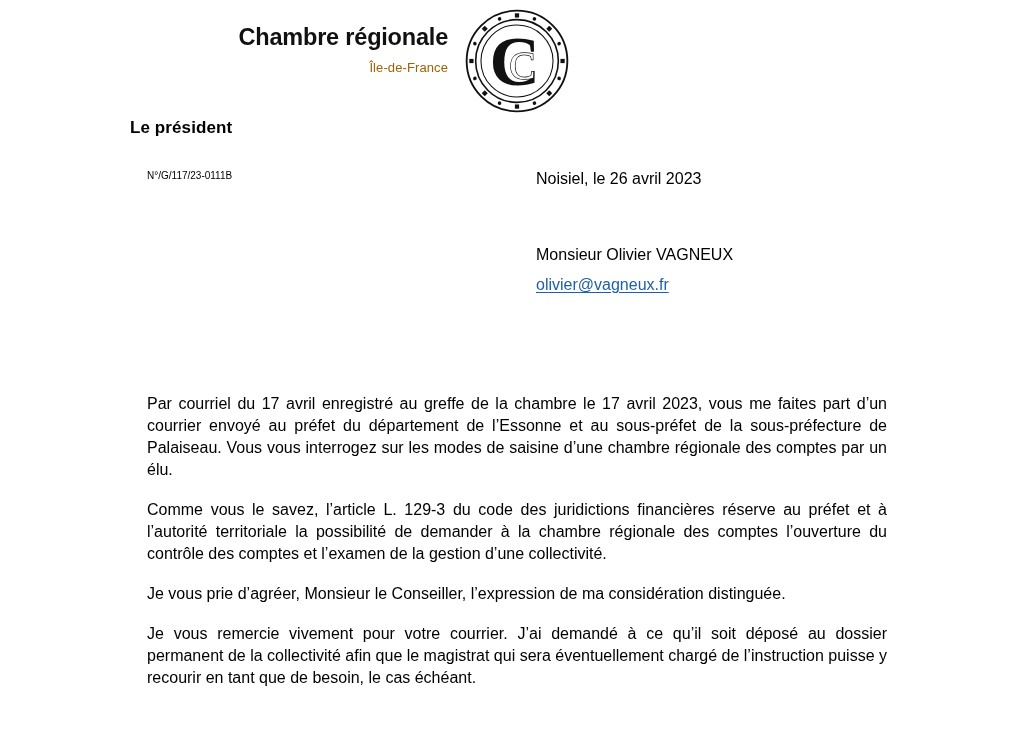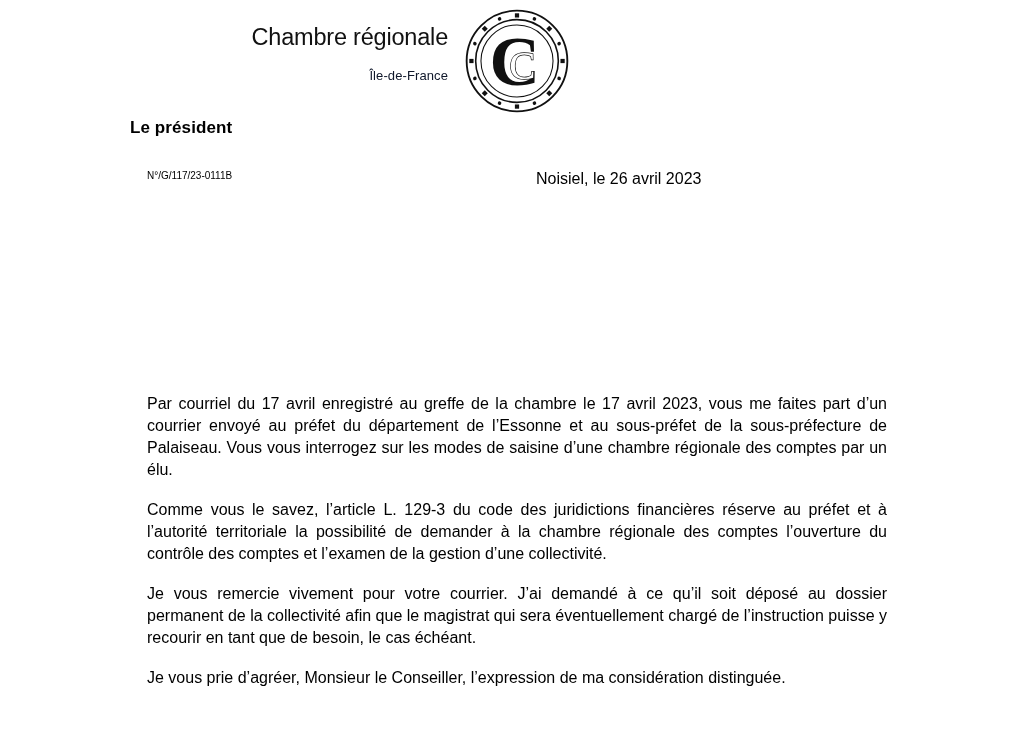--- a/index.html
+++ b/index.html
@@ -44,31 +44,31 @@
     gap: 16px;
   }
 
   .lh-text {
     padding-top: 17px;
     text-align: right;
     line-height: 1.04;
   }
   .lh-line1, .lh-line2 {
     font-size: 23.5px;
-    font-weight: 400;
+    font-weight: 700;
     letter-spacing: -0.2px;
     color: #111111;
     white-space: nowrap;
   }
   .lh-line2 { margin-top: 1px; }
   .lh-region {
-    margin-top: 20px;
+    margin-top: 12px;
     font-size: 13px;
     font-weight: 400;
-    color: #0f172a;
+    color: #a16207;
     letter-spacing: 0.1px;
     white-space: nowrap;
   }
 
   .emblem {
     width: 106px;
     height: 106px;
     flex: 0 0 106px;
     margin-top: 0px;
   }
@@ -224,27 +224,31 @@
 
     </div>
   </div>
 
   <div class="title-president">Le président</div>
 
   <div class="ref-number">N°/G/117/23-0111B</div>
 
   <div class="place-date">Noisiel, le 26 avril 2023</div>
 
+  <div class="recipient">
+    <div class="recipient-name">Monsieur Olivier VAGNEUX</div>
+    <a class="recipient-email" href="#">olivier@vagneux.fr</a>
+  </div>
 
   <div class="letter-body">
 
 
     <p class="para">Par courriel du 17 avril enregistré au greffe de la chambre le 17 avril 2023, vous me faites part d’un courrier envoyé au préfet du département de l’Essonne et au sous-préfet de la sous-préfecture de Palaiseau. Vous vous interrogez sur les modes de saisine d’une chambre régionale des comptes par un élu.</p>
 
     <p class="para">Comme vous le savez, l’article L. 129-3 du code des juridictions financières réserve au préfet et à l’autorité territoriale la possibilité de demander à la chambre régionale des comptes l’ouverture du contrôle des comptes et l’examen de la gestion d’une collectivité.</p>
 
+    <p class="para closing">Je vous prie d’agréer, Monsieur le Conseiller, l’expression de ma considération distinguée.</p>
+
     <p class="para">Je vous remercie vivement pour votre courrier. J’ai demandé à ce qu’il soit déposé au dossier permanent de la collectivité afin que le magistrat qui sera éventuellement chargé de l’instruction puisse y recourir en tant que de besoin, le cas échéant.</p>
 
-    <p class="para closing">Je vous prie d’agréer, Monsieur le Conseiller, l’expression de ma considération distinguée.</p>
-
   </div>
 
 </div>
 
 </body></html>

